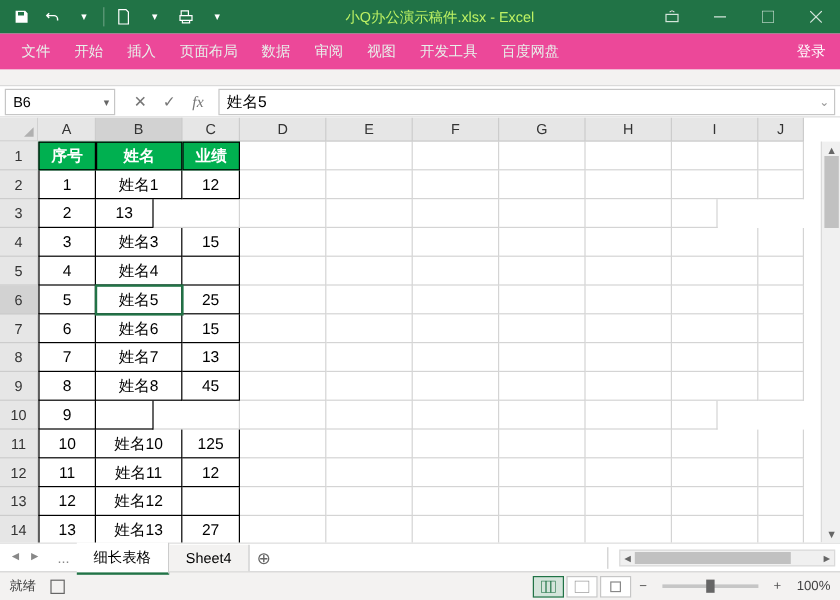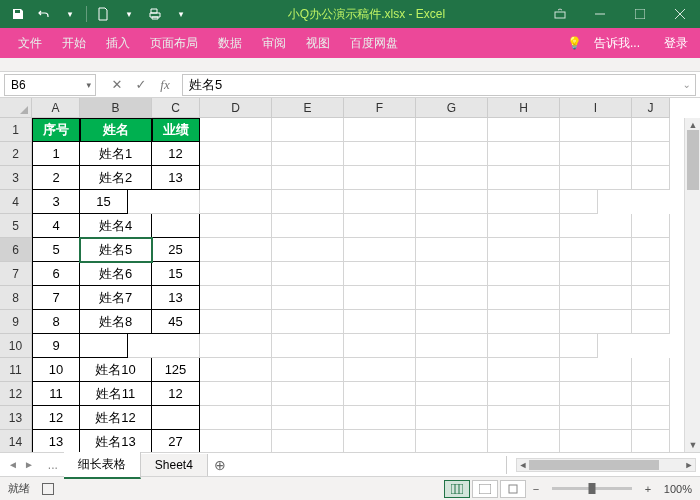--- a/index.html
+++ b/index.html
@@ -139,23 +139,23 @@
 </div>
 
 <div class="ribbon-tabs">
   <div class="ribbon-tab file">文件</div>
   <div class="ribbon-tab">开始</div>
   <div class="ribbon-tab">插入</div>
   <div class="ribbon-tab">页面布局</div>
   <div class="ribbon-tab">数据</div>
   <div class="ribbon-tab">审阅</div>
   <div class="ribbon-tab">视图</div>
+  <div class="ribbon-tab">开发工具</div>
   <div class="ribbon-tab">百度网盘</div>
   <div class="ribbon-right">
-    <span>💡 <span>告诉我...</span></span>
     <span>登录</span>
   </div>
 </div>
 
 <div class="collapsed-strip"></div>
 
 <div class="formula-bar">
   <div class="name-box">B6</div>
   <div class="fb-btns">
     <div class="fb-btn">✕</div>
@@ -215,32 +215,32 @@
         <div class="cell" style="width: 72px;"></div>
         <div class="cell" style="width: 72px;"></div>
         <div class="cell" style="width: 72px;"></div>
         <div class="cell" style="width: 72px;"></div>
         <div class="cell" style="width: 72px;"></div>
         <div class="cell" style="width: 72px;"></div>
         <div class="cell" style="width: 38px;"></div>
       </div>
       <div class="cell-row data-row">
         <div class="cell data-cell" style="width: 48px;">2</div>
-        <div class="cell data-cell" style="width: 72px;">姓名2</div>
         <div class="cell data-cell" style="width: 48px;">13</div>
         <div class="cell" style="width: 72px;"></div>
         <div class="cell" style="width: 72px;"></div>
         <div class="cell" style="width: 72px;"></div>
         <div class="cell" style="width: 72px;"></div>
         <div class="cell" style="width: 72px;"></div>
         <div class="cell" style="width: 72px;"></div>
         <div class="cell" style="width: 38px;"></div>
       </div>
       <div class="cell-row data-row">
         <div class="cell data-cell" style="width: 48px;">3</div>
+        <div class="cell data-cell" style="width: 72px;">姓名3</div>
         <div class="cell data-cell" style="width: 48px;">15</div>
         <div class="cell" style="width: 72px;"></div>
         <div class="cell" style="width: 72px;"></div>
         <div class="cell" style="width: 72px;"></div>
         <div class="cell" style="width: 72px;"></div>
         <div class="cell" style="width: 72px;"></div>
         <div class="cell" style="width: 72px;"></div>
         <div class="cell" style="width: 38px;"></div>
       </div>
       <div class="cell-row data-row">

